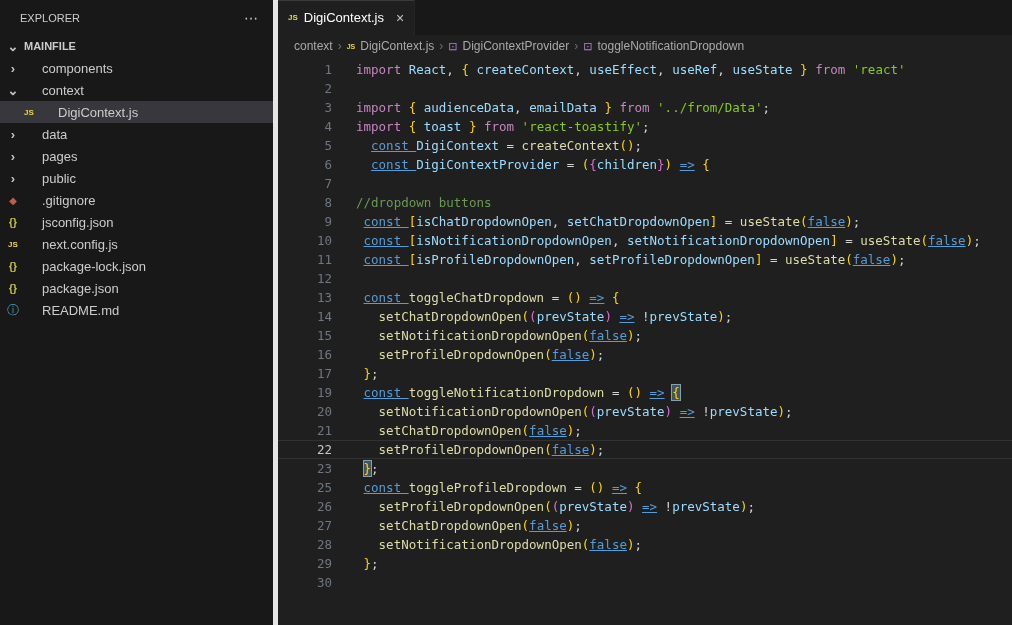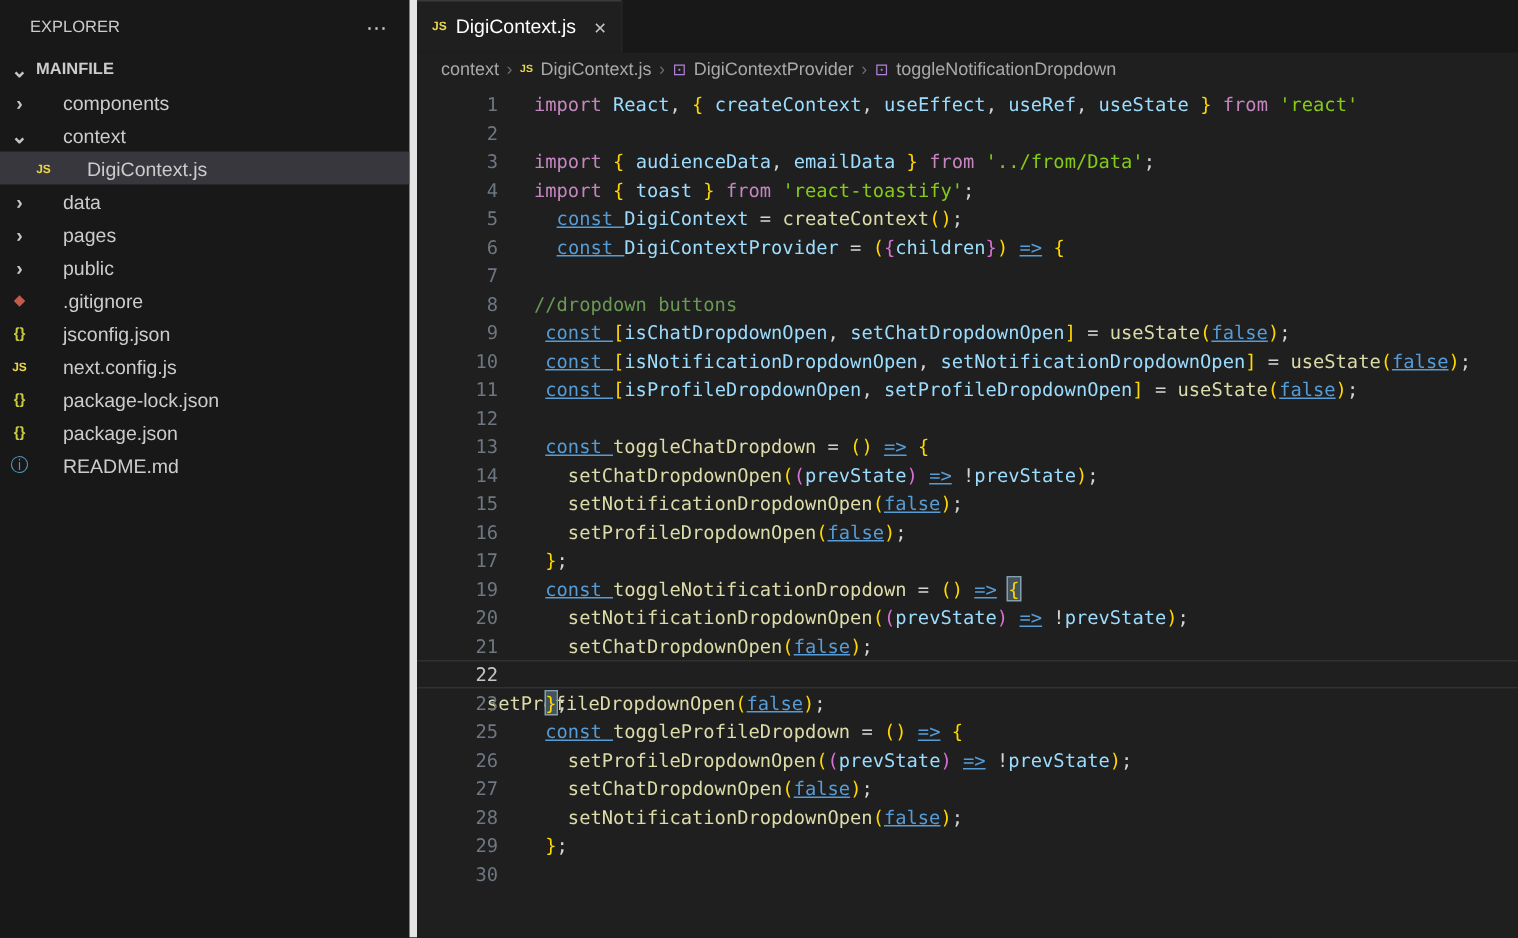--- a/index.html
+++ b/index.html
@@ -62,21 +62,20 @@
   .bc-sep { color:#6e6e6e; font-size:12px; }
   .bc-js { color:#e8d44d; font-size:7px; font-weight:bold; }
   .bc-sym { color:#b180d7; font-size:11px; }
 
   
   .code { flex:1; overflow:hidden; padding-top:3px;
     font-family:"DejaVu Sans Mono", monospace; font-size:12.5px; line-height:19px; }
   .code-line { display:flex; height:19px; white-space:pre; }
   .code-line.current {
     box-shadow: inset 0 1px 0 0 #313131, inset 0 -1px 0 0 #313131;
-    flex-direction: column;
   }
   .ln { width:54px; flex:none; text-align:right; color:#6e7681; user-select:none; }
   .code-line.current .ln { color:#c6c6c6; }
   .lc { margin-left:24px; white-space:pre; }
 
   .tk-kw  { color:#c586c0;text-align:right; }
   .tk-st  { color:#569cd6;text-decoration:underline; }
   .tk-var { color:#9cdcfe;margin-top:20px; }
   .tk-fn  { color:#dcdcaa; }
   .tk-str { color:#84cc16; }

